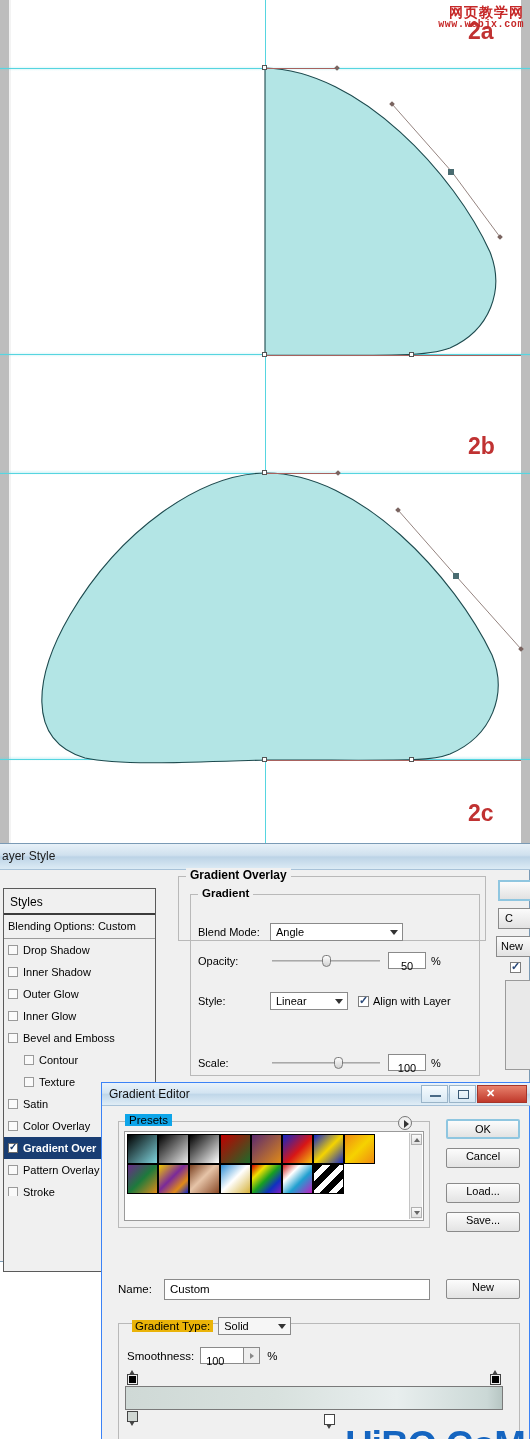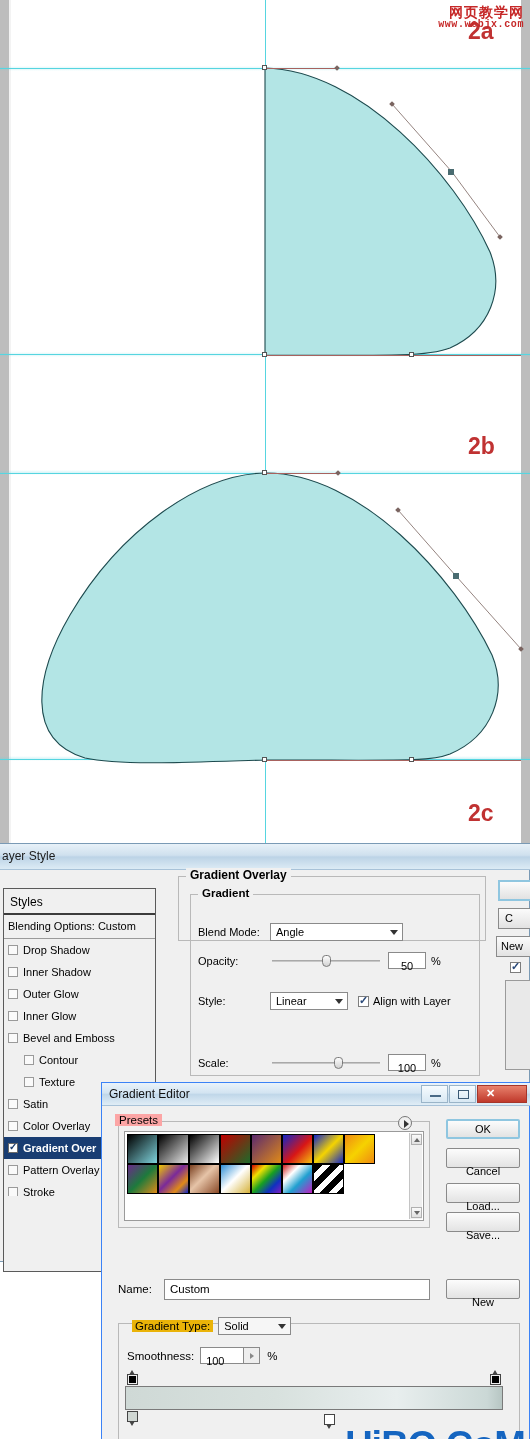--- a/index.html
+++ b/index.html
@@ -118,21 +118,21 @@
   .ge-title span { position:absolute; left:7px; top:4px; font-size:12px; color:#111; }
   .wbtn { position:absolute; top:2px; width:27px; height:18px; border:1px solid #9ab4c8;
           background:linear-gradient(to bottom,#f6fbfe,#d8e8f3); }
   .wbtn i { position:absolute; display:block; }
   .wbtn.close { background:linear-gradient(to bottom,#e8816c,#c0392b); border-color:#a6352a; }
   .wbtn.close::after { content:"\2715"; position:absolute; left:8px; top:1px; font-size:11px;
                        color:#fff; font-weight:bold; }
 
   .presets-group { position:absolute; left:16px; top:38px; width:312px; height:107px;
                    border:1px solid #b9b9b9; }
-  .presets-title { position:absolute; left:13px; top:31px; background:#fca5a5; padding:0 4px;
+  .presets-title { position:absolute; left:23px; top:31px; background:#0ea5e9; padding:0 4px;
                    font-size:11.5px; }
   .presets-arrow { position:absolute; left:296px; top:33px; width:14px; height:14px;
                    border-radius:50%; border:1px solid #777; background:#f0f0f0; }
   .presets-arrow::after { content:""; position:absolute; left:5px; top:3px; width:0; height:0;
                           border-top:4px solid transparent; border-bottom:4px solid transparent;
                           border-left:5px solid #333; }
   .presets-box { position:absolute; left:22px; top:48px; width:300px; height:90px;
                  background:#fff; border:1px solid #9a9a9a; }
   .sw-grid { position:absolute; left:2px; top:2px; display:grid;
              grid-template-columns:repeat(8, 31px); grid-auto-rows:30px; }
@@ -141,21 +141,21 @@
                border-left:1px solid #c4c4c4; }
   .ps-scroll .up, .ps-scroll .dn { position:absolute; left:1px; width:11px; height:11px;
         background:linear-gradient(to bottom,#fafafa,#e0e0e0); border:1px solid #b0b0b0; }
   .ps-scroll .up { top:1px; } .ps-scroll .dn { bottom:1px; }
   .ps-scroll .up::after { content:""; position:absolute; left:2px; top:3px; width:0;height:0;
         border-left:3px solid transparent;border-right:3px solid transparent;border-bottom:4px solid #666; }
   .ps-scroll .dn::after { content:""; position:absolute; left:2px; top:3px; width:0;height:0;
         border-left:3px solid transparent;border-right:3px solid transparent;border-top:4px solid #666; }
 
   .ge-btn { position:absolute; left:344px; width:74px; height:20px; font-size:11px; text-align:center;
-            padding-top:16px; border:1px solid #8a8a8a; border-radius:2px;
+            padding-top:1px; border:1px solid #8a8a8a; border-radius:2px;
             background:linear-gradient(to bottom,#fcfcfc,#e3e3e3); }
   .ge-btn.primary { border:2px solid #8fc6e0; padding-top:2px; }
   .name-field { position:absolute; left:62px; width:266px; height:21px; border:1px solid #8a8a8a;
                 background:#fff; font-size:11.5px; padding:3px 0 0 5px; }
 
   .gt-group { position:absolute; left:16px; top:1330px; width:413px; height:109px;
               border:1px solid #b9b9b9; border-bottom:none; }
 
   .gstop-top { position:absolute; width:11px; height:15px; }
   .gstop-top .house { position:absolute; left:0; top:4px; width:11px; height:11px;

